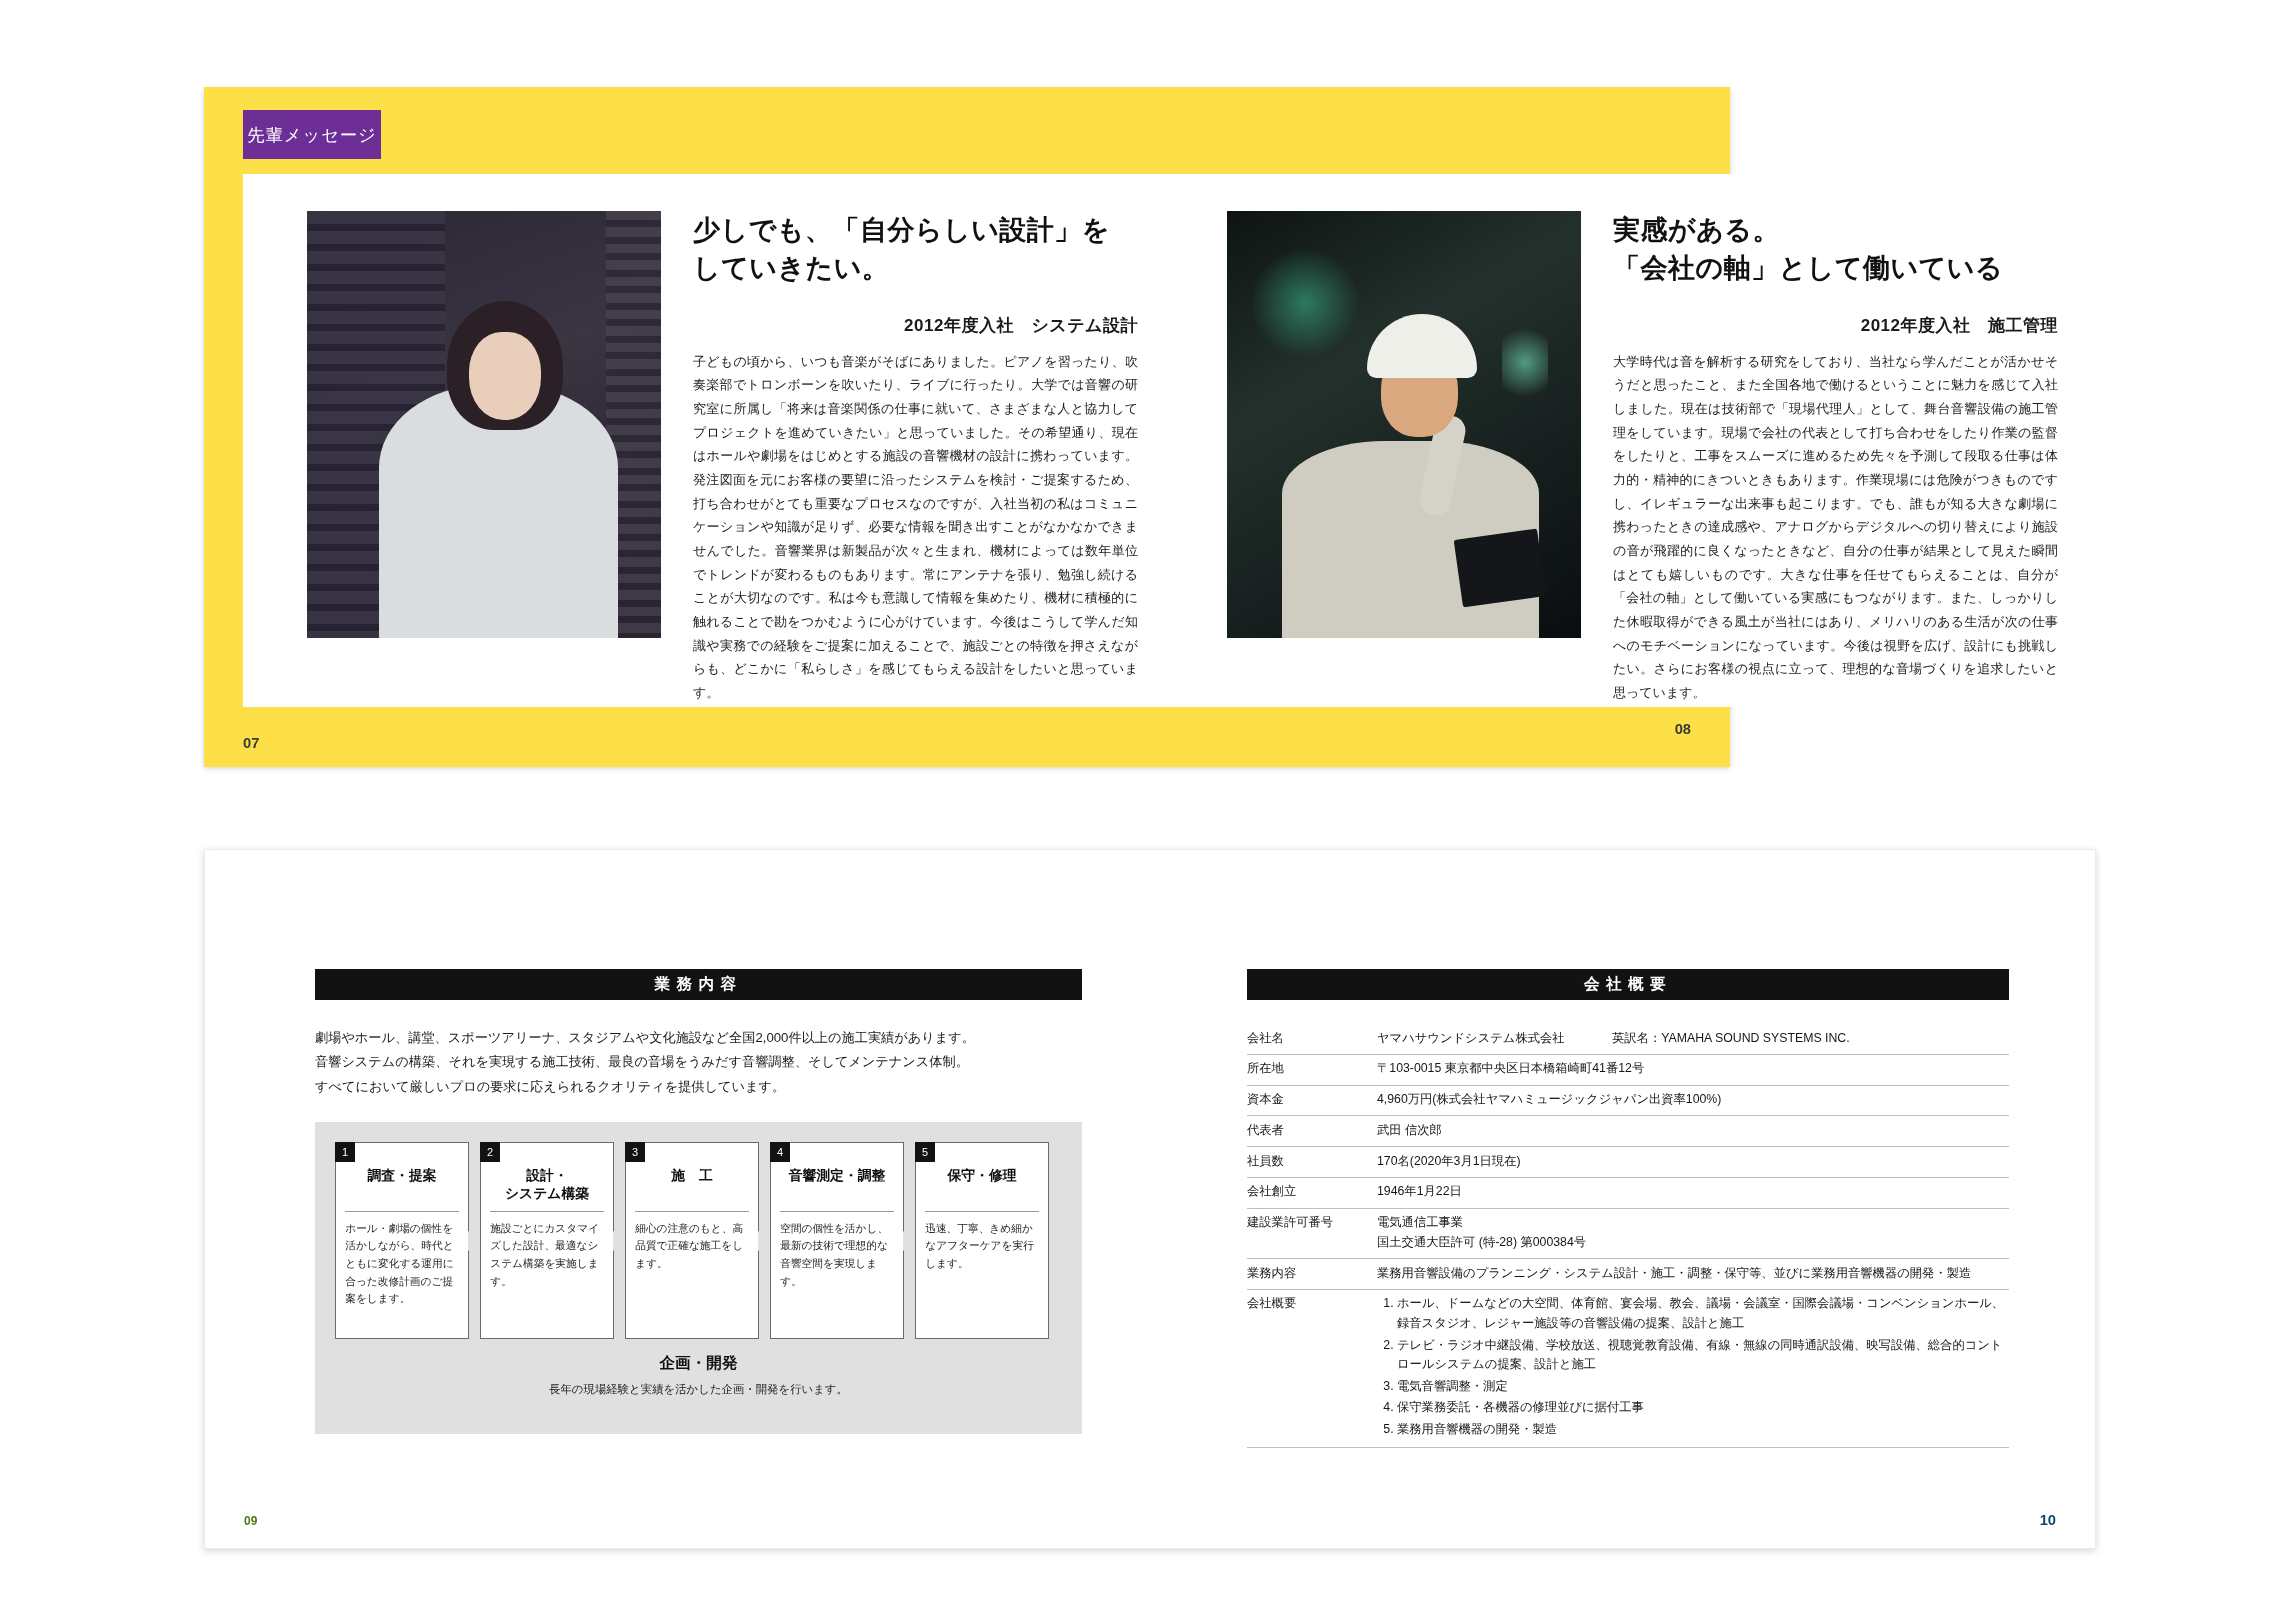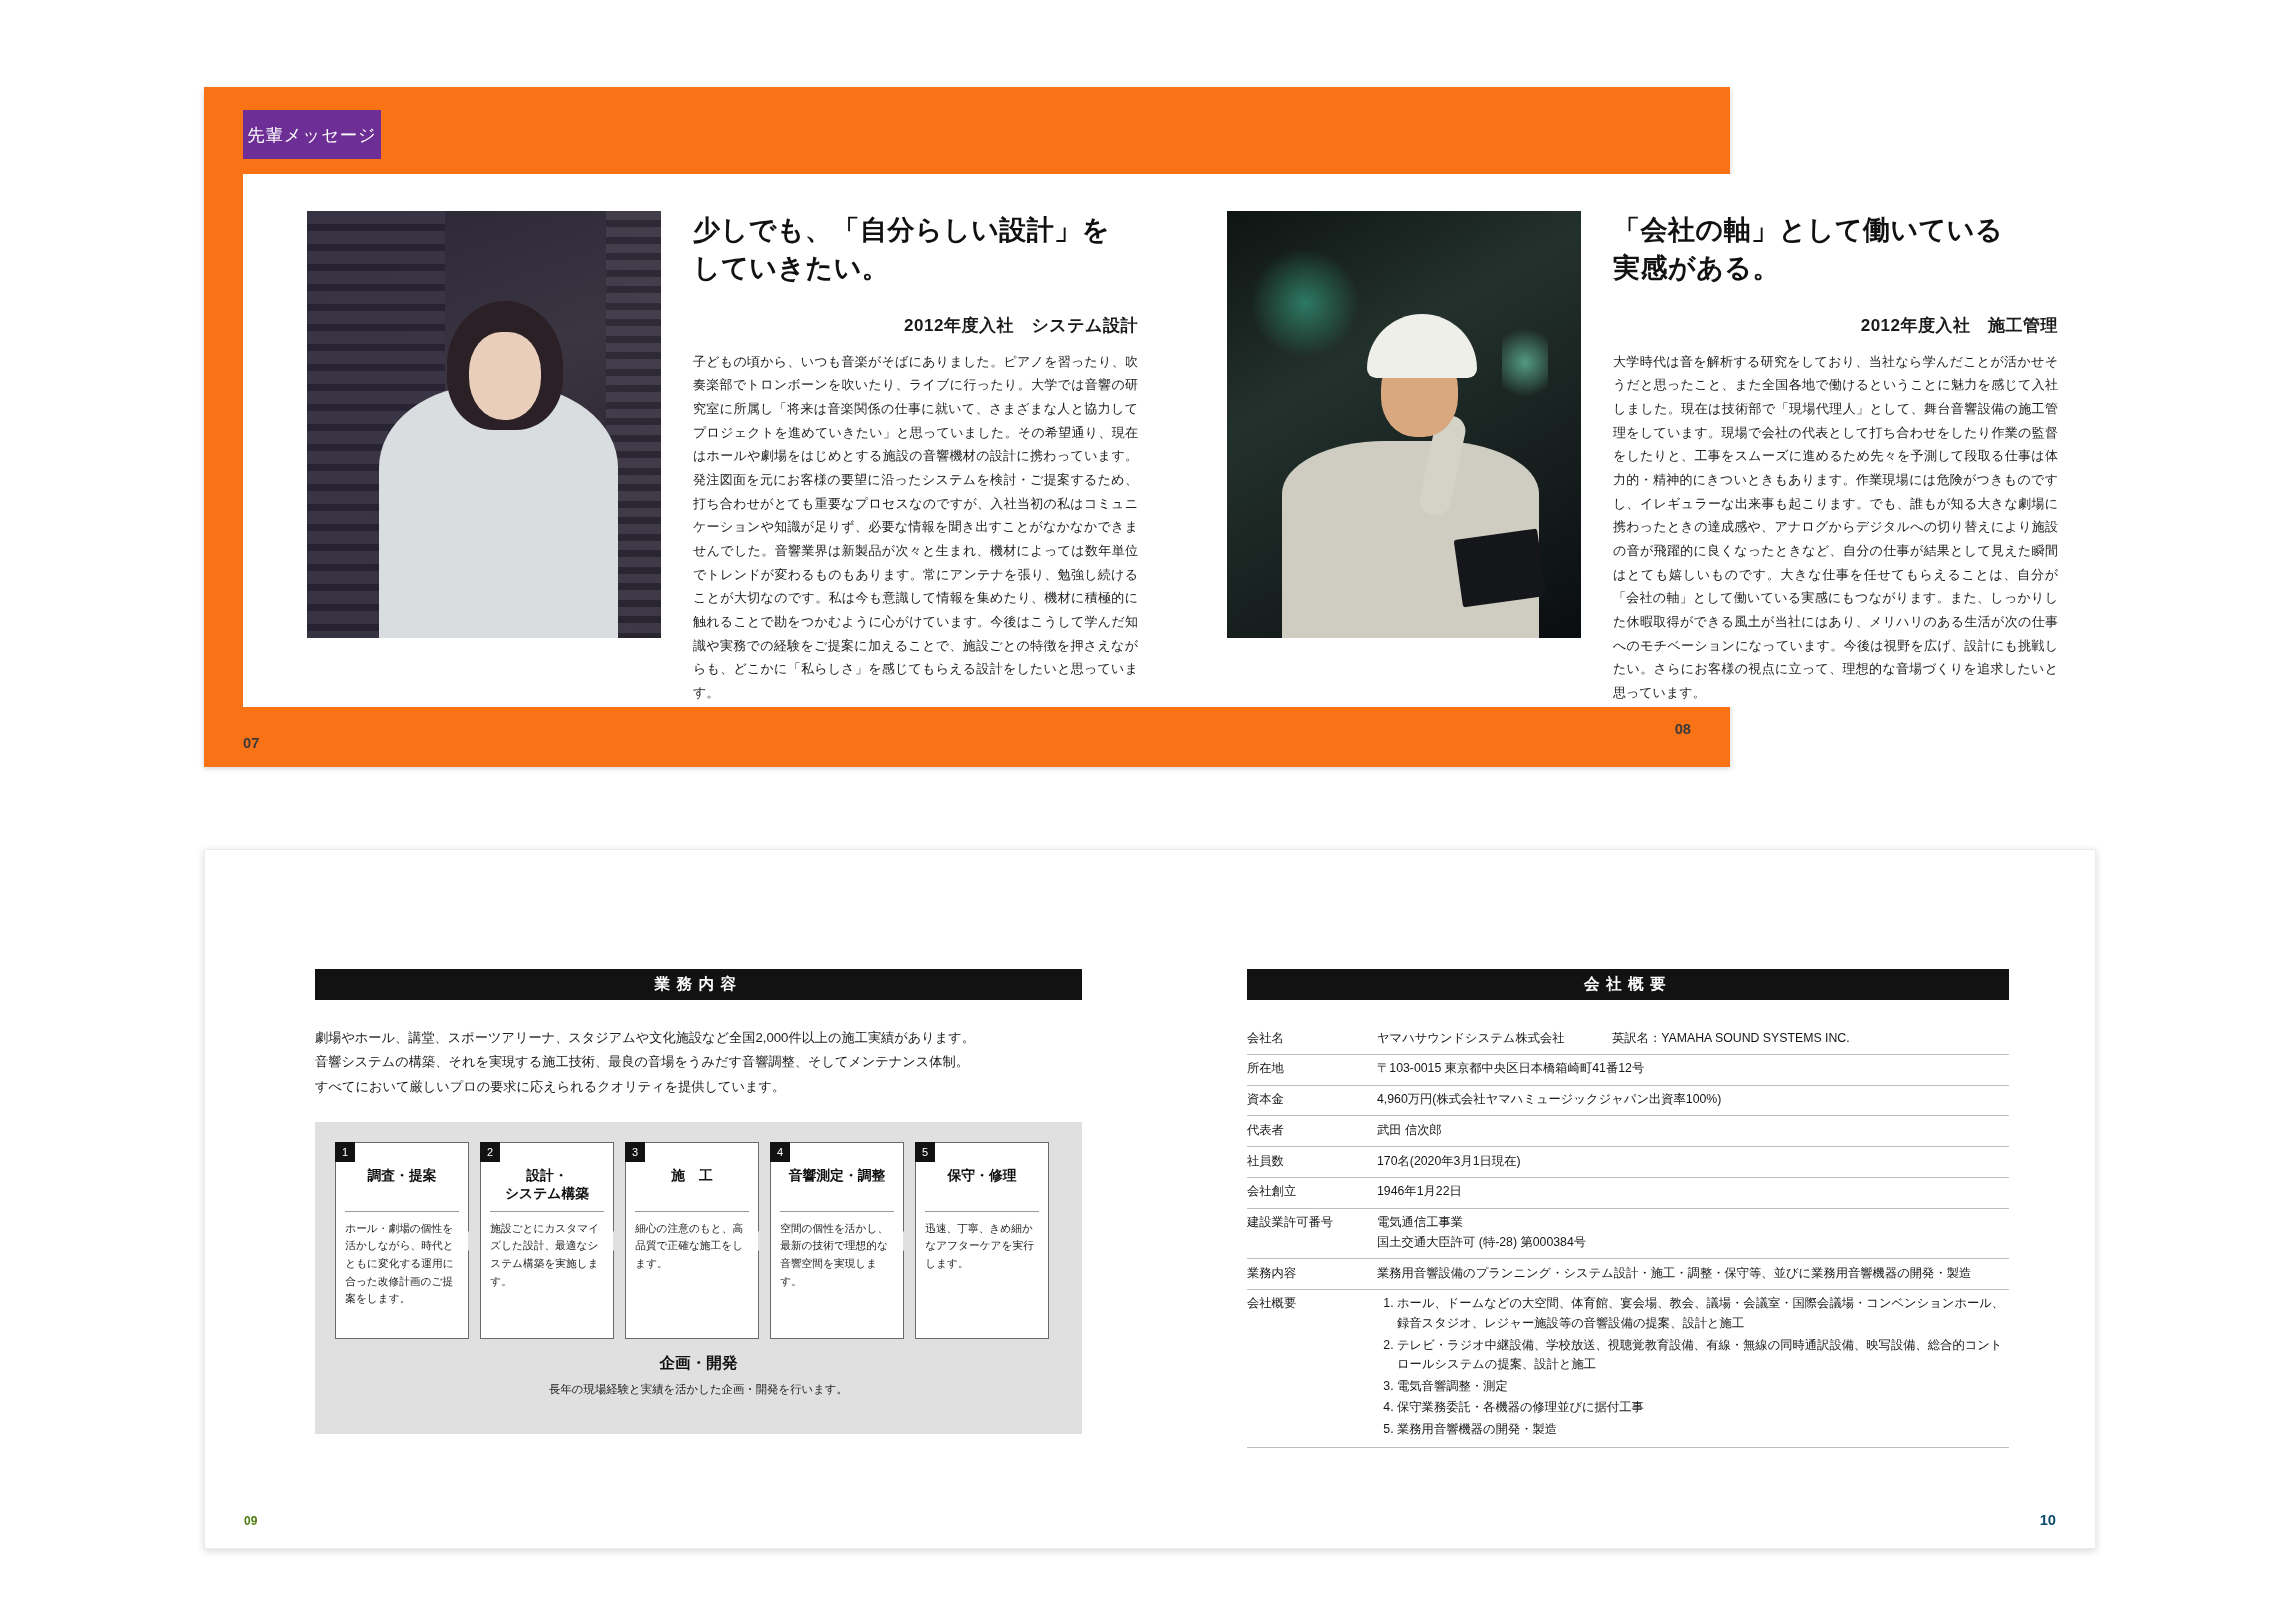--- a/index.html
+++ b/index.html
@@ -16,21 +16,21 @@
     overflow: hidden;
   }
 
   
   .spread1 {
     position: absolute;
     left: 204px;
     top: 87px;
     width: 1526px;
     height: 680px;
-    background: #f97316;
+    background: #fde047;
     box-shadow: 0 1.8px 5.5px rgba(0,0,0,0.18);
   }
   .tab-label {
     position: absolute;
     left: 39px;
     top: 23px;
     width: 138px;
     height: 49px;
     background: #6d2f96;
     color: #ffffff;
@@ -380,22 +380,22 @@
           <div class="p-b-glow"></div>
           <div class="p-b-light"></div>
           <div class="p-b-body"></div>
           <div class="p-b-arm"></div>
           <div class="p-b-head"></div>
           <div class="p-b-helmet"></div>
           <div class="p-b-board"></div>
         </div>
         <div class="text-col">
           <div class="headline">
+            <div>実感がある。</div>
             <div>「会社の軸」として働いている</div>
-            <div>実感がある。</div>
           </div>
           <div class="meta">2012年度入社　施工管理</div>
           <div class="body-copy">大学時代は音を解析する研究をしており、当社なら学んだことが活かせそうだと思ったこと、また全国各地で働けるということに魅力を感じて入社しました。現在は技術部で「現場代理人」として、舞台音響設備の施工管理をしています。現場で会社の代表として打ち合わせをしたり作業の監督をしたりと、工事をスムーズに進めるため先々を予測して段取る仕事は体力的・精神的にきついときもあります。作業現場には危険がつきものですし、イレギュラーな出来事も起こります。でも、誰もが知る大きな劇場に携わったときの達成感や、アナログからデジタルへの切り替えにより施設の音が飛躍的に良くなったときなど、自分の仕事が結果として見えた瞬間はとても嬉しいものです。大きな仕事を任せてもらえることは、自分が「会社の軸」として働いている実感にもつながります。また、しっかりした休暇取得ができる風土が当社にはあり、メリハリのある生活が次の仕事へのモチベーションになっています。今後は視野を広げ、設計にも挑戦したい。さらにお客様の視点に立って、理想的な音場づくりを追求したいと思っています。</div>
         </div>
       </div>
 
     </div>
   </div>
 
   <div class="spread2">

